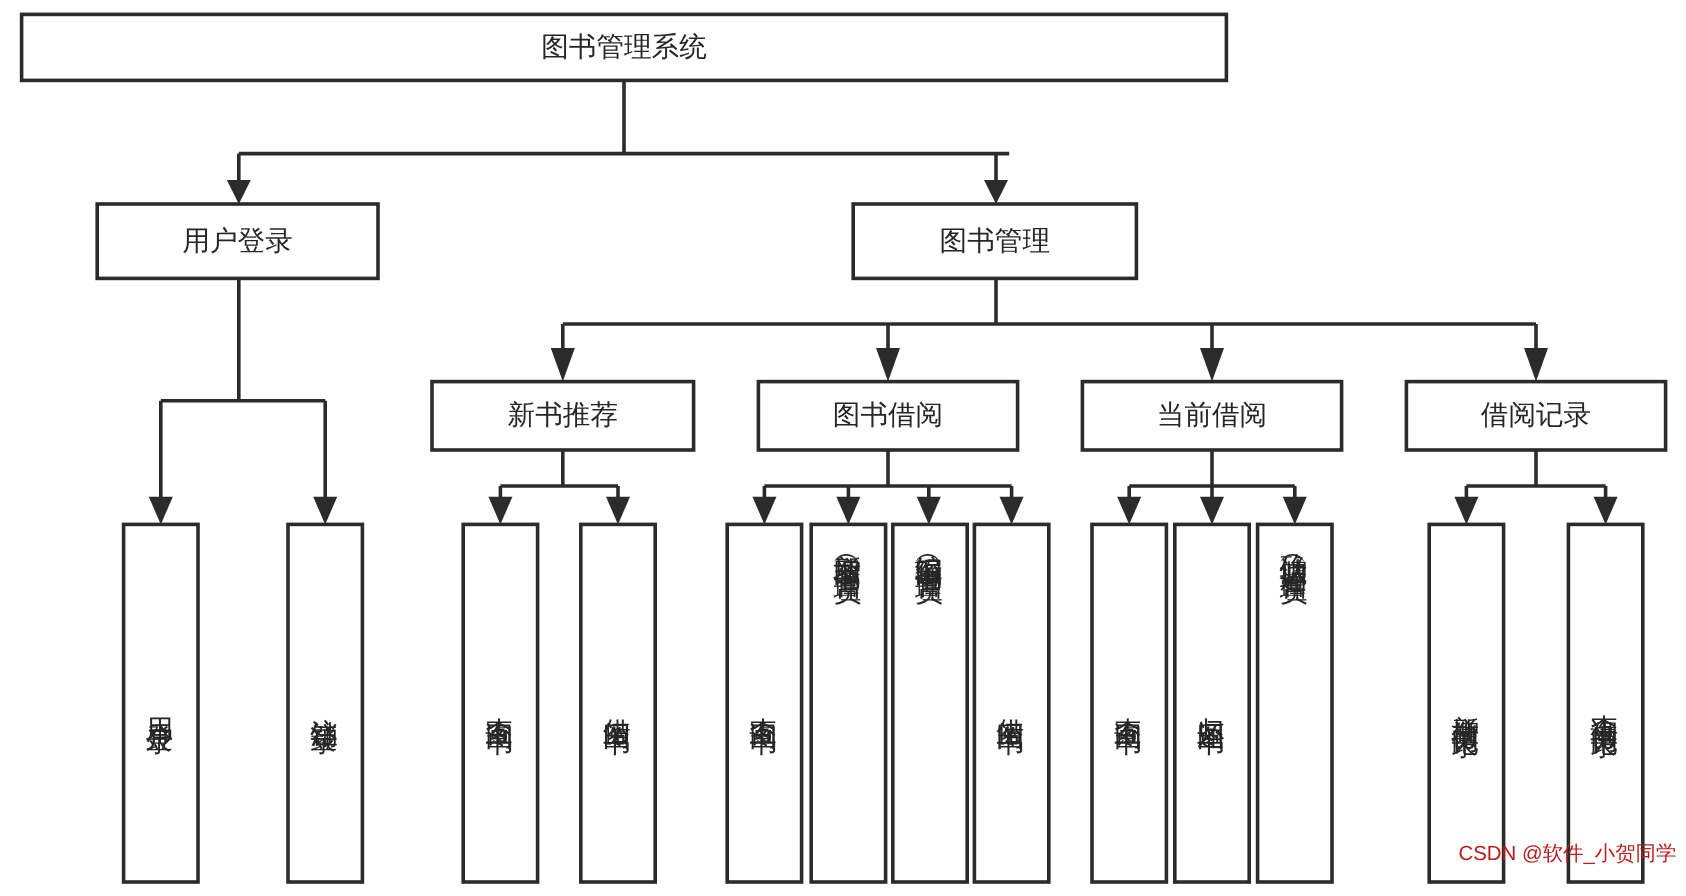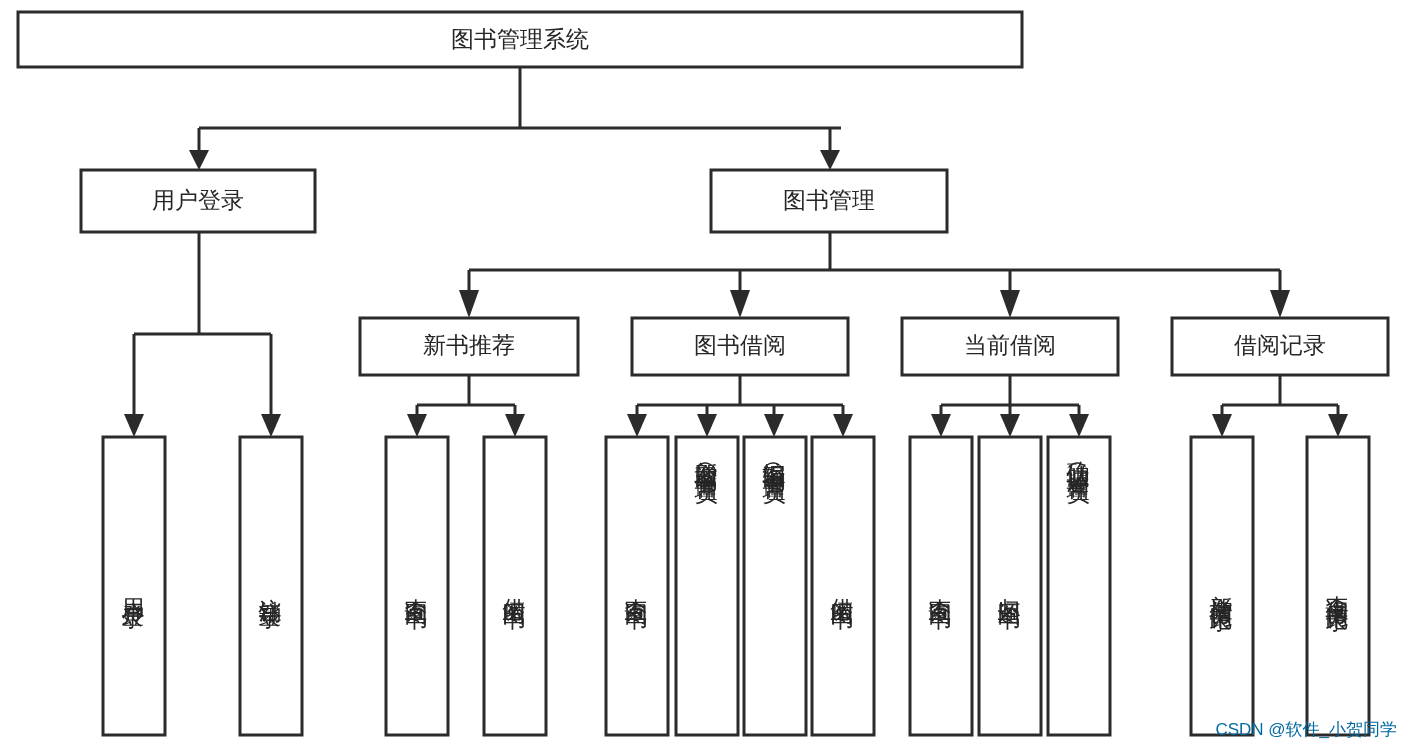--- a/index.html
+++ b/index.html
@@ -42,23 +42,23 @@
     stroke: #2b2b2b;
     stroke-width: 3;
     fill: none;
   }
   .arrowhead {
     fill: #2b2b2b;
   }
   .watermark {
     position: absolute;
     right: 8px;
-    bottom: 6px;
+    bottom: 24px;
     font-size: 17px;
-    color: #0369a1;
+    color: #b91c1c;
     font-family: "Liberation Sans", "DejaVu Sans", sans-serif;
     white-space: nowrap;
     pointer-events: none;
   }
 </style>
 </head>
 <body>
 
 <div id="stage">
 

